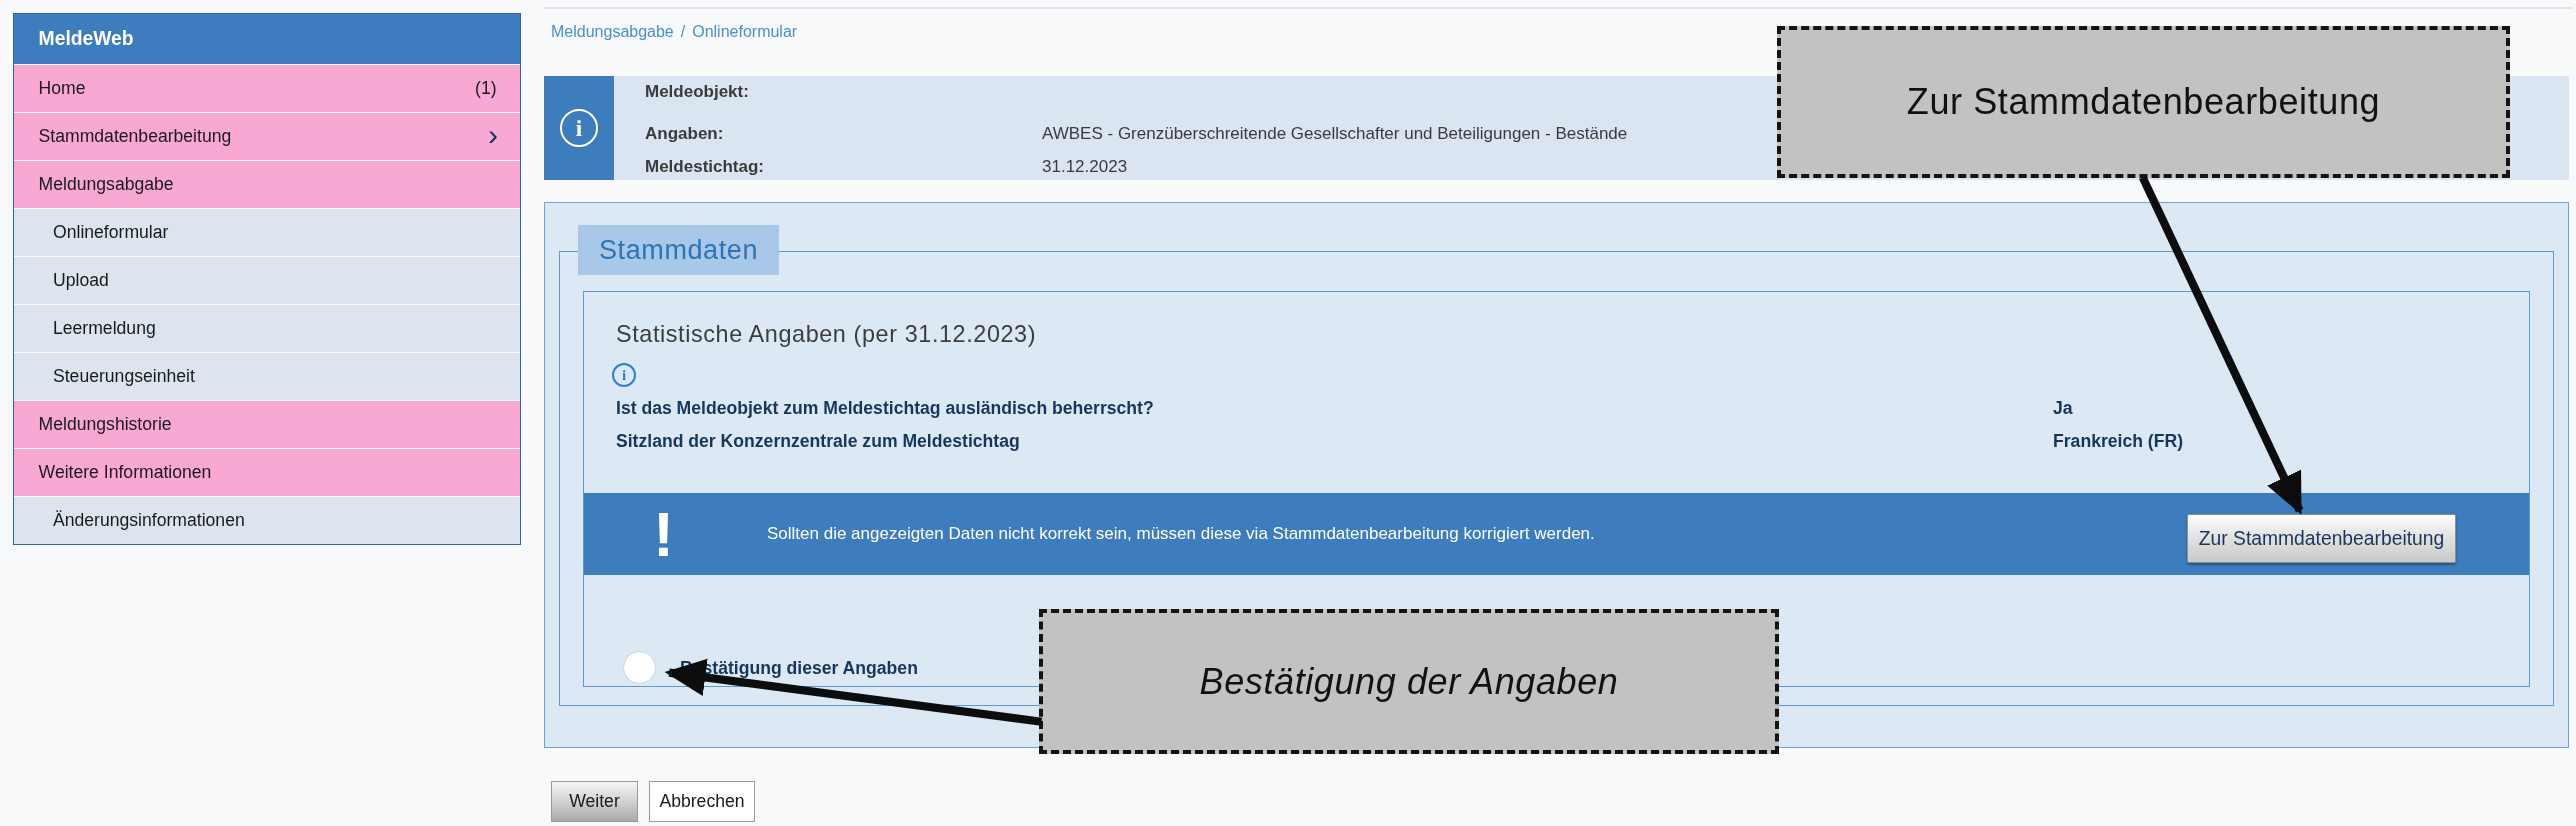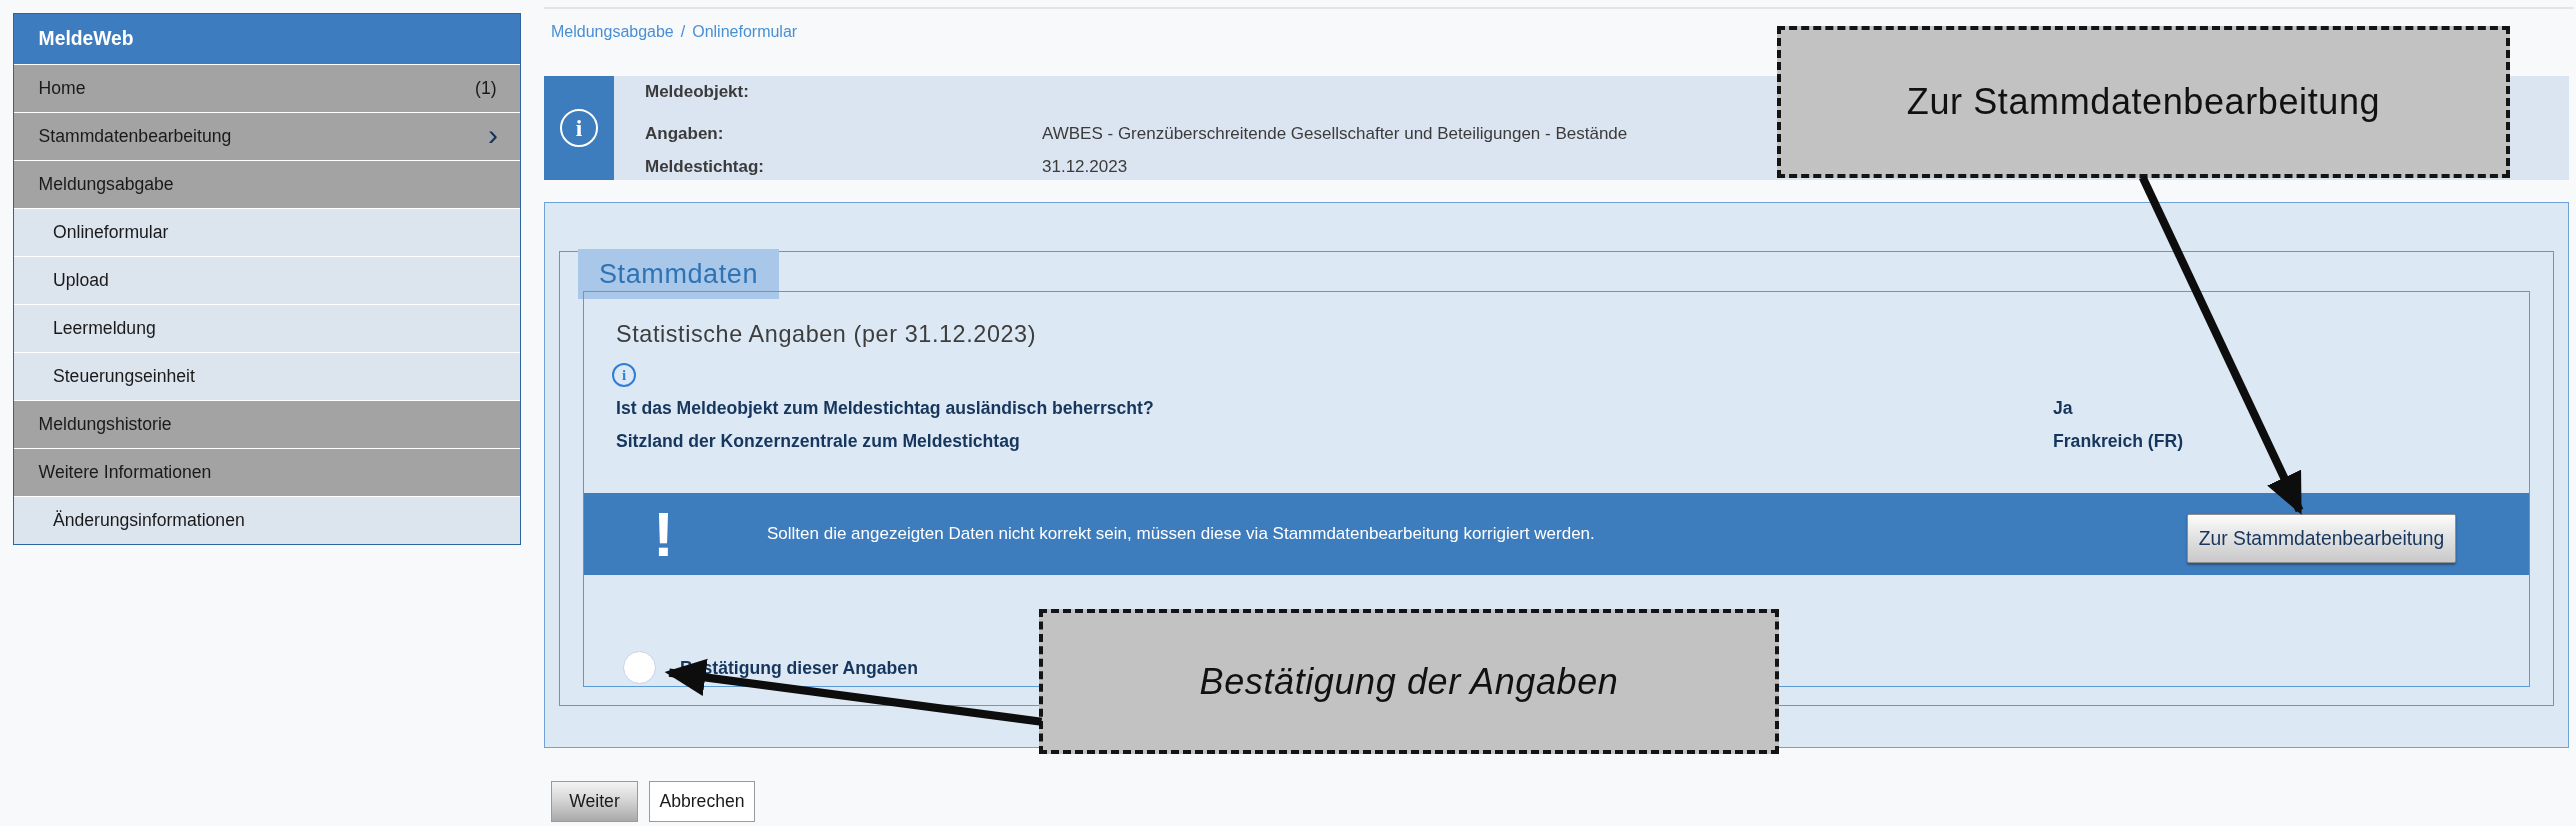--- a/index.html
+++ b/index.html
@@ -17,21 +17,21 @@
   .sidebar-header{
     height:50px;line-height:50px;background:#3d7cbe;color:#ffffff;
     font-size:19.3px;font-weight:bold;padding-left:24.6px;
     border-bottom:1.8px solid #ffffff;
   }
   .nav-item{
     position:relative;height:47px;line-height:47px;
     border-bottom:1.8px solid #ffffff;font-size:17.6px;color:#1a1a1a;
     cursor:pointer;white-space:nowrap;
   }
-  .nav-item.l1{background:#a3a3a3;padding-left:24.6px;}
+  .nav-item.l1{background:#f9a8d4;padding-left:24.6px;}
   .nav-item.l2{background:#dce4ee;padding-left:39px;}
   .nav-item:last-child{border-bottom:none;}
   .nav-badge{position:absolute;right:23.4px;top:0;font-size:17.6px;color:#1a1a1a;}
   .nav-chevron{
     position:absolute;right:22px;top:0;font-size:30px;color:#10335c;
     font-weight:300;line-height:43px;
   }
   
   .top-rule{position:absolute;left:544px;top:7px;width:2029px;height:1.8px;background:#e2e4e8;}
   
@@ -59,21 +59,21 @@
     position:absolute;left:544px;top:202px;width:2025px;height:546px;
     background:#dce8f4;border:1.8px solid #6fa3d8;box-sizing:border-box;
   }
   .fieldset{
     position:absolute;left:559px;top:251px;width:1995px;height:455px;
     border:1.2px solid #5b9bd5;box-sizing:border-box;z-index:1;
   }
   .section-tab{
     position:absolute;left:578px;top:225px;height:50px;line-height:50px;
     padding:0 21px;background:#a9c7e9;color:#2e74b5;font-size:27px;font-weight:300;
-    z-index:2;letter-spacing:0.6px;margin-top:24px;
+    z-index:2;letter-spacing:0.6px;
   }
   .innerbox{
     position:absolute;left:583px;top:291px;width:1947px;height:396px;
     border:1.2px solid #5b9bd5;box-sizing:border-box;z-index:2;
   }
   .subtitle{
     position:absolute;left:616px;top:321px;font-size:23.4px;font-weight:300;
     color:#3d3d3d;letter-spacing:0.6px;z-index:3;
   }
   .info-icon-small{

